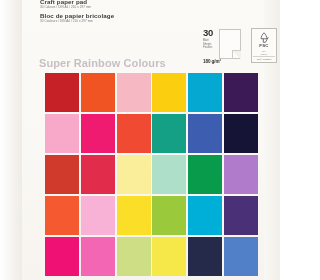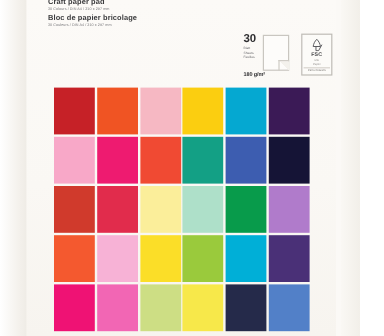--- a/index.html
+++ b/index.html
@@ -7,21 +7,20 @@
     padding: 0;
     background: #ffffff;
   }
   #page {
     position: relative;
     width: 280px;
     height: 280px;
     background: #fbf9f6;
     overflow: hidden;
     font-family: "Liberation Sans", sans-serif;
-    padding-left: 20px;
     -webkit-font-smoothing: antialiased;
   }
 
   
   .sheet {
     position: absolute;
     left: 0; top: 0;
     width: 280px; height: 280px;
     background: linear-gradient(180deg,#fcfaf7 0%,#faf8f4 55%,#f7f4ef 100%);
   }
@@ -222,20 +221,21 @@
         </svg>
       </div>
       <div class="fsc-name">FSC</div>
       <div class="fsc-l1">MIX</div>
       <div class="fsc-l2">Papier</div>
       <div class="fsc-code">FSC® C012345</div>
     </div>
 
   </div>
 
+  <div class="main-title">Super Rainbow Colours</div>
 
   <div class="grid" id="colour-grid">
       <div class="swatch" style="background: rgb(198, 33, 39);"></div>
       <div class="swatch" style="background: rgb(240, 84, 35);"></div>
       <div class="swatch" style="background: rgb(246, 184, 195);"></div>
       <div class="swatch" style="background: rgb(251, 206, 16);"></div>
       <div class="swatch" style="background: rgb(5, 168, 209);"></div>
       <div class="swatch" style="background: rgb(59, 26, 86);"></div>
       <div class="swatch" style="background: rgb(248, 168, 200);"></div>
       <div class="swatch" style="background: rgb(238, 27, 112);"></div>

